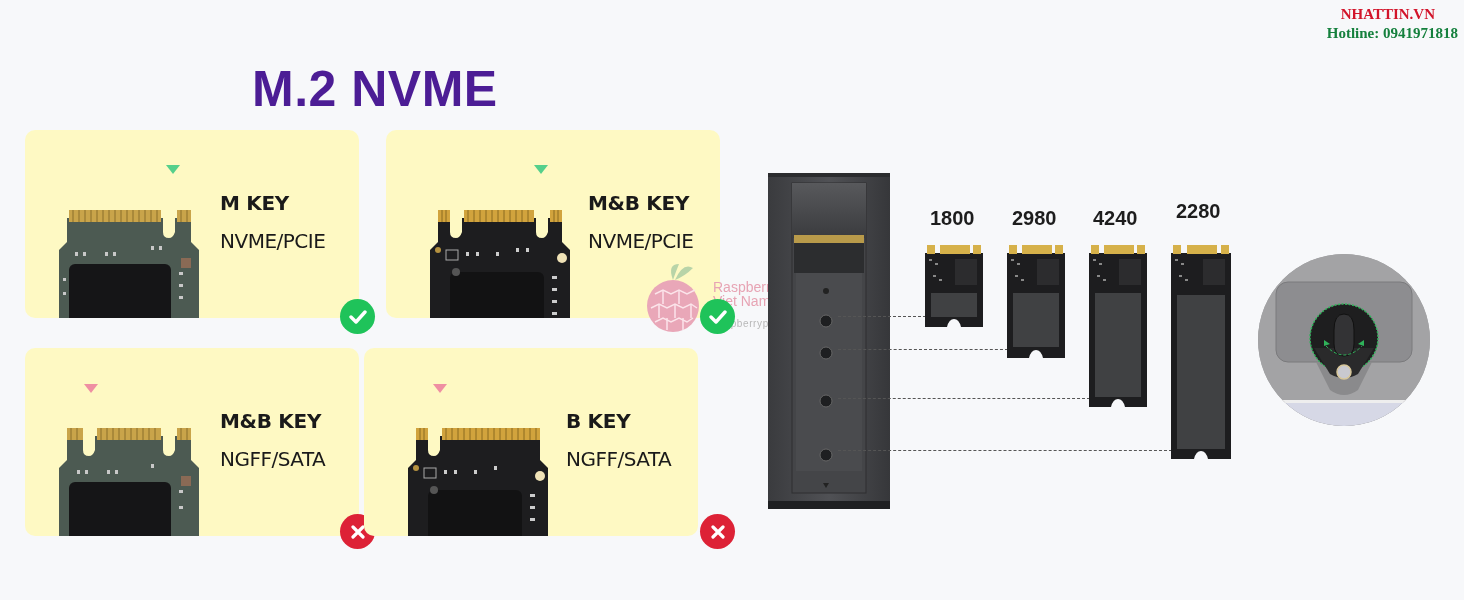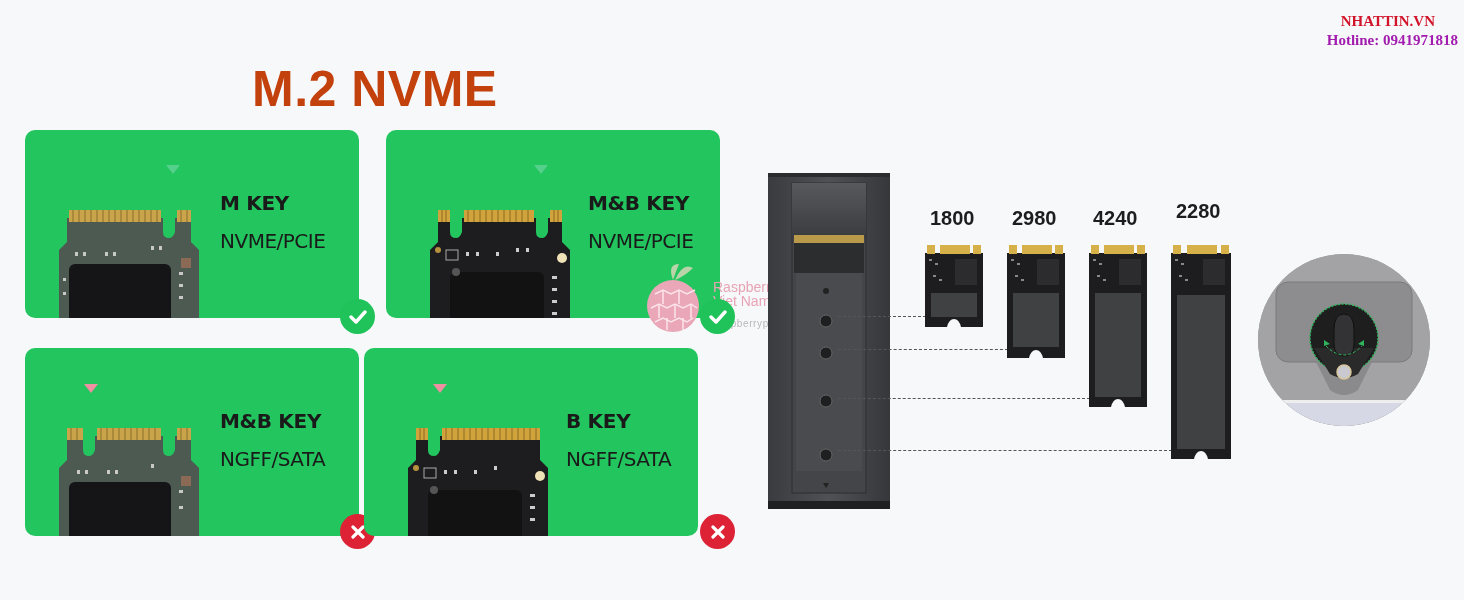--- a/index.html
+++ b/index.html
@@ -1,25 +1,25 @@
 <!DOCTYPE html>
 <html><head>
 <meta charset="utf-8">
 <style>
   * { box-sizing: border-box; margin: 0; padding: 0; }
   html, body { width: 1464px; height: 600px; overflow: hidden; }
   body { background: #f7f8fa; font-family: "DejaVu Sans", sans-serif; position: relative; }
 
-  .brand { position: absolute; right: 6px; top: 12px; text-align: center; font-family: "Liberation Serif", "DejaVu Serif", serif; font-weight: bold; }
+  .brand { position: absolute; right: 6px; top: 5px; text-align: center; font-family: "Liberation Serif", "DejaVu Serif", serif; font-weight: bold; }
   .brand .name { color: #d2142a; font-size: 15px; line-height: 18px; }
-  .brand .hotline { color: #a21caf; font-size: 15px; line-height: 20px; margin-left: 9px; }
-
-  .title { position: absolute; left: 252px; top: 60px; font-family: "Liberation Sans", sans-serif; font-weight: bold; font-size: 50px; color: #c2410c; letter-spacing: 0.5px; }
-
-  .card { position: absolute; width: 334px; height: 188px; background: #22c55e; border-radius: 10px; overflow: hidden; }
+  .brand .hotline { color: #15803d; font-size: 15px; line-height: 20px; margin-left: 9px; }
+
+  .title { position: absolute; left: 252px; top: 60px; font-family: "Liberation Sans", sans-serif; font-weight: bold; font-size: 50px; color: #4c1d95; letter-spacing: 0.5px; }
+
+  .card { position: absolute; width: 334px; height: 188px; background: #fef9c3; border-radius: 10px; overflow: hidden; }
   .c1 { left: 25px; top: 130px; }
   .c2 { left: 386px; top: 130px; }
   .c3 { left: 25px; top: 348px; }
   .c4 { left: 364px; top: 348px; }
 
   .pcb { position: absolute; left: 30px; top: 58px; width: 148px; height: 140px; }
   .pcb.dark { left: 40px; }
   .key-marker { position: absolute; width: 0; height: 0; border-left: 7px solid transparent; border-right: 7px solid transparent; }
   .key-marker.ok { border-top: 9px solid #55d08b; }
   .key-marker.bad { border-top: 9px solid #ef8fa2; }

